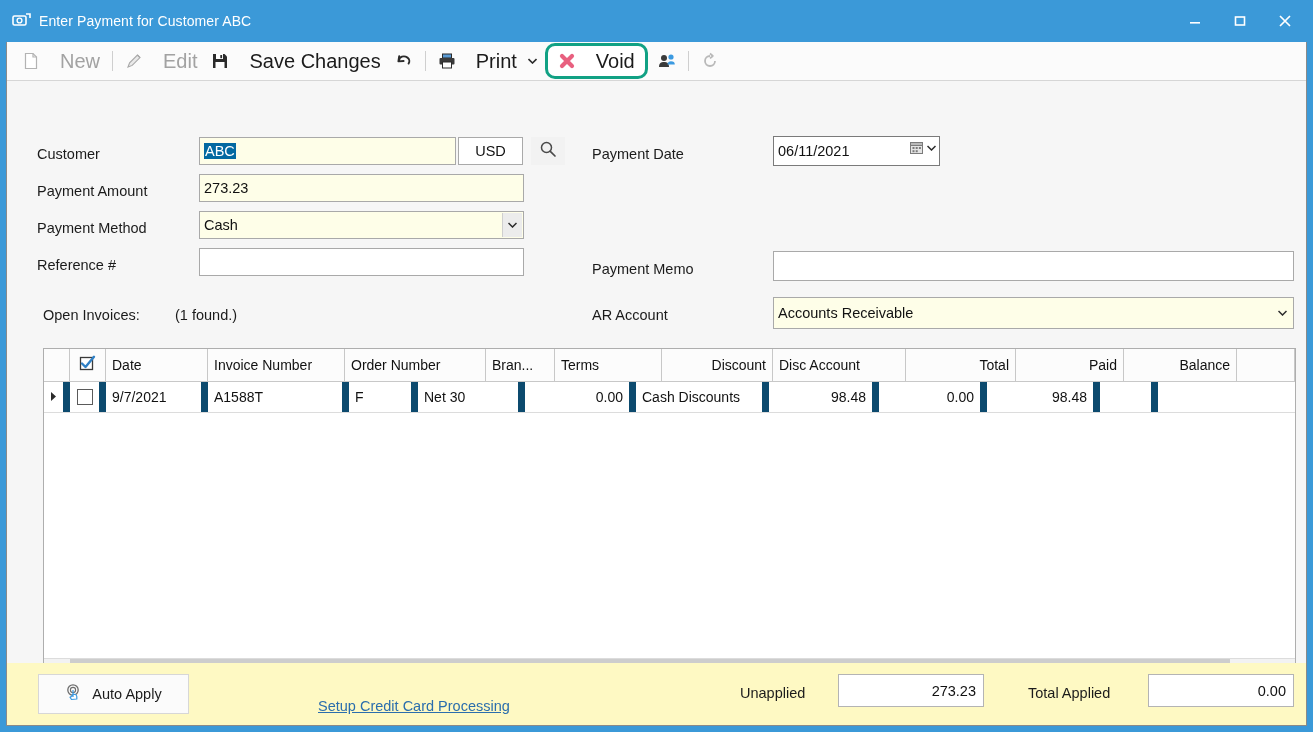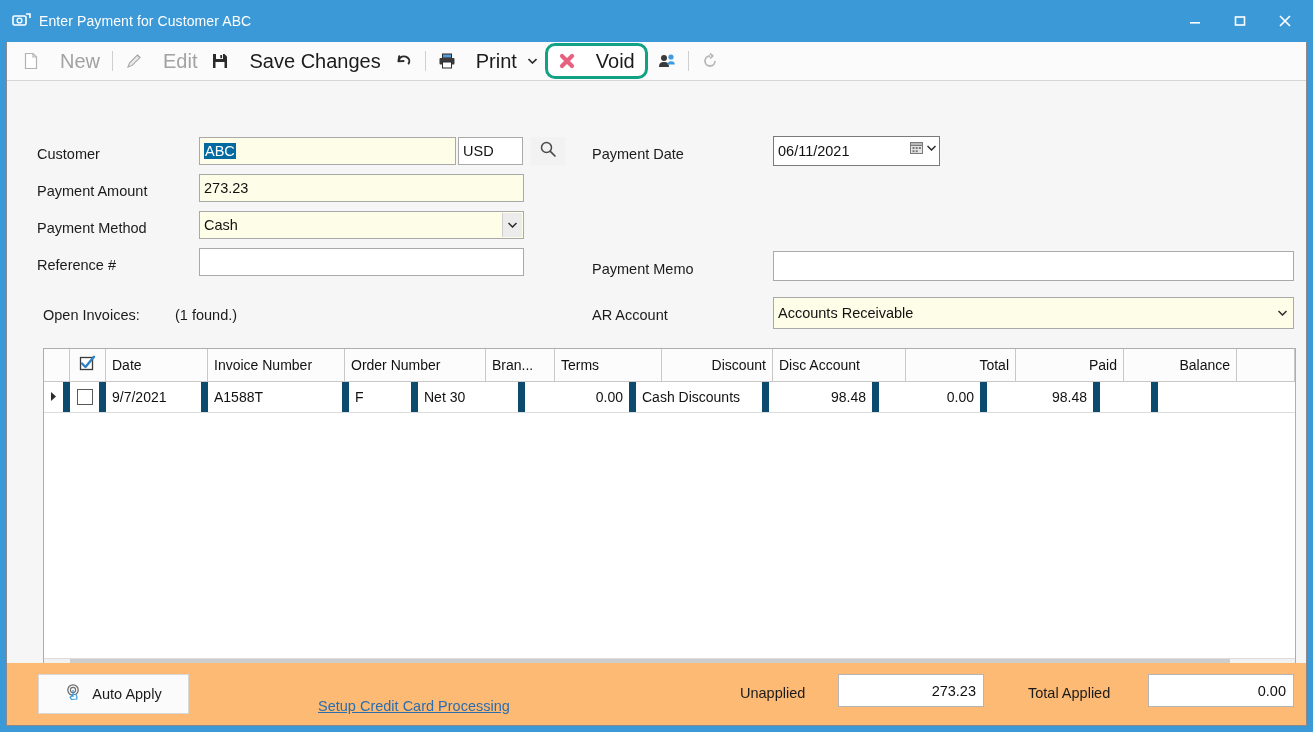--- a/index.html
+++ b/index.html
@@ -235,21 +235,21 @@
     width: 10px; height: 13px;
     display: flex; gap: 2px; justify-content: center;
   }
   .hs-grip i { width: 1.5px; background: #5c5c5c; display: block; height: 13px; }
 
   
   .footer {
     position: absolute;
     left: 0; right: 0; bottom: 0;
     height: 62px;
-    background: #fdba74;
+    background: #fef9c3;
   }
   .autoapply {
     position: absolute;
     left: 31px; top: 11px;
     width: 151px; height: 40px;
     border: 1px solid #d7d7d7;
     background: #fbfbfb;
     display: flex; align-items: center; justify-content: center;
     gap: 7px;
     font-size: 14.5px;
@@ -413,21 +413,21 @@
         </span>
       </div>
     </div>
 
     <div class="form">
 
       <span class="lbl" style="left:30px; top:65px;">Customer</span>
       <div class="fld" style="left:192px; top:56px; width:257px; height:28px;">
         <span class="sel-text">ABC</span>
       </div>
-      <div class="fld white" style="left:451px; top:56px; width:65px; height:28px; justify-content:flex-start;">
+      <div class="fld white" style="left:451px; top:56px; width:65px; height:28px; justify-content:center;">
         <span>USD</span>
       </div>
       <div class="search-btn" style="left:524px; top:56px; width:34px; height:28px;">
         <span>
           <svg width="18" height="18" viewBox="0 0 18 18">
             <circle cx="7.5" cy="7.5" r="5" fill="none" stroke="#4a4a4a" stroke-width="1.5"></circle>
             <path d="M11.3 11.3 L16 16" stroke="#4a4a4a" stroke-width="1.7" stroke-linecap="round"></path>
           </svg>
         </span>
       </div>

